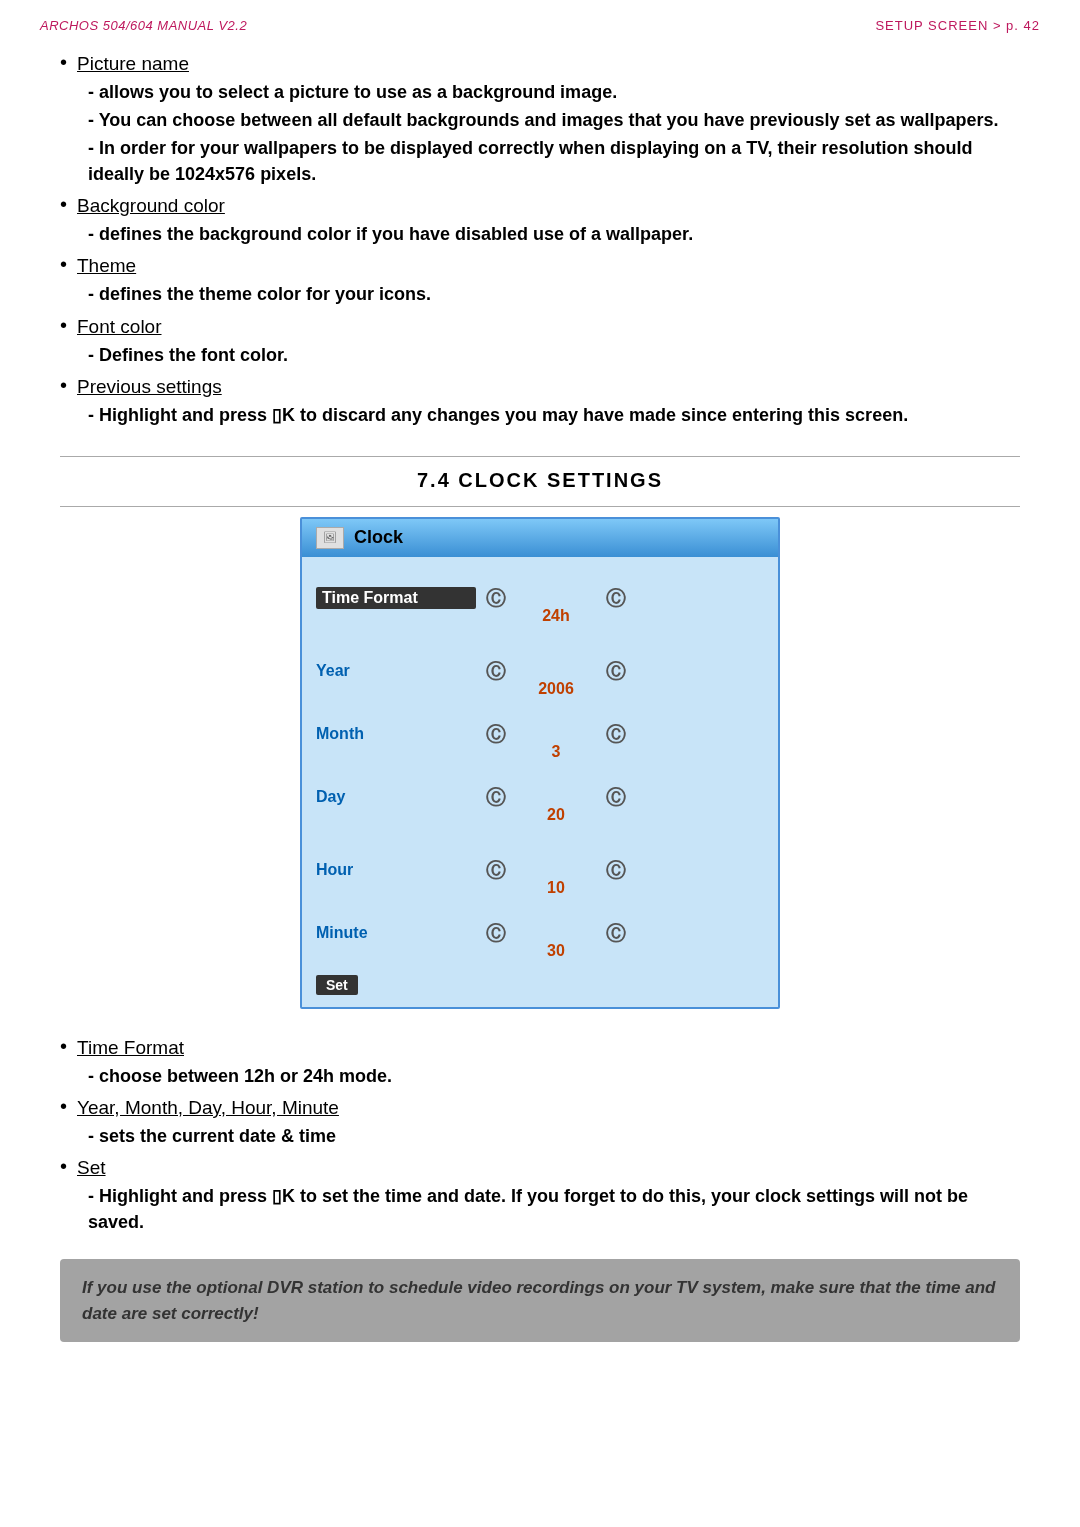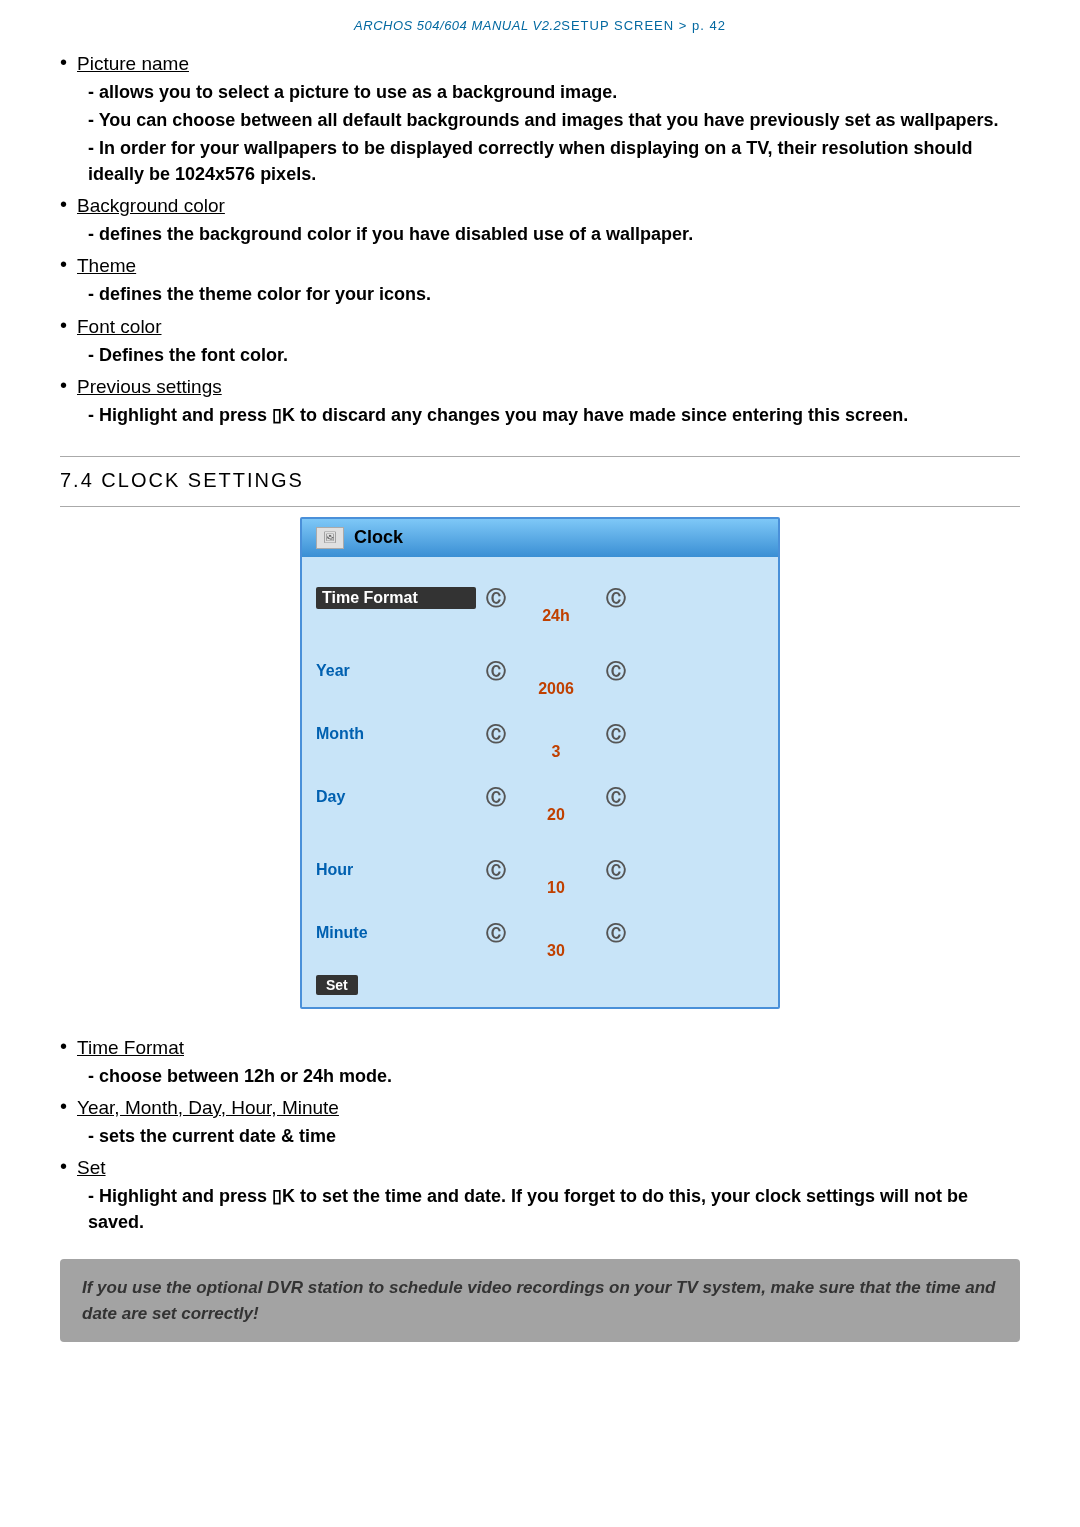--- a/index.html
+++ b/index.html
@@ -6,25 +6,25 @@
     body {
       background: #fff;
       font-family: Arial, Helvetica, sans-serif;
       width: 1080px;
       min-height: 1527px;
       padding: 0;
       color: #000;
     }
     .page-header {
       display: flex;
-      justify-content: center;
+      justify-content: space-between;
       padding: 18px 40px 10px 40px;
       font-size: 13px;
       font-style: italic;
-      color: #0369a1;
+      color: #be185d;
       letter-spacing: 0.5px;
     }
     .page-header .left { font-style: italic; font-size: 13px; }
     .page-header .right { font-style: normal; font-size: 13px; letter-spacing: 1px; }
 
     .content {
       padding: 10px 60px 30px 60px;
     }
 
     .bullet-section {
@@ -58,25 +58,26 @@
       margin-bottom: 2px;
     }
 
     .section-divider {
       border: none;
       border-top: 1.5px solid #aaa;
       margin: 28px 0 0 0;
     }
     .section-title {
       font-size: 20px;
-      font-weight: normal;
+      font-weight: bold;
       letter-spacing: 2px;
       text-transform: uppercase;
       margin: 12px 0 14px 0;
       color: #000;
+      text-align: center;
     }
 
     
     .clock-widget {
       width: 480px;
       margin: 0 auto 28px auto;
       border: 2px solid #4a90d9;
       background: #fff;
       border-radius: 2px;
       overflow: hidden;

